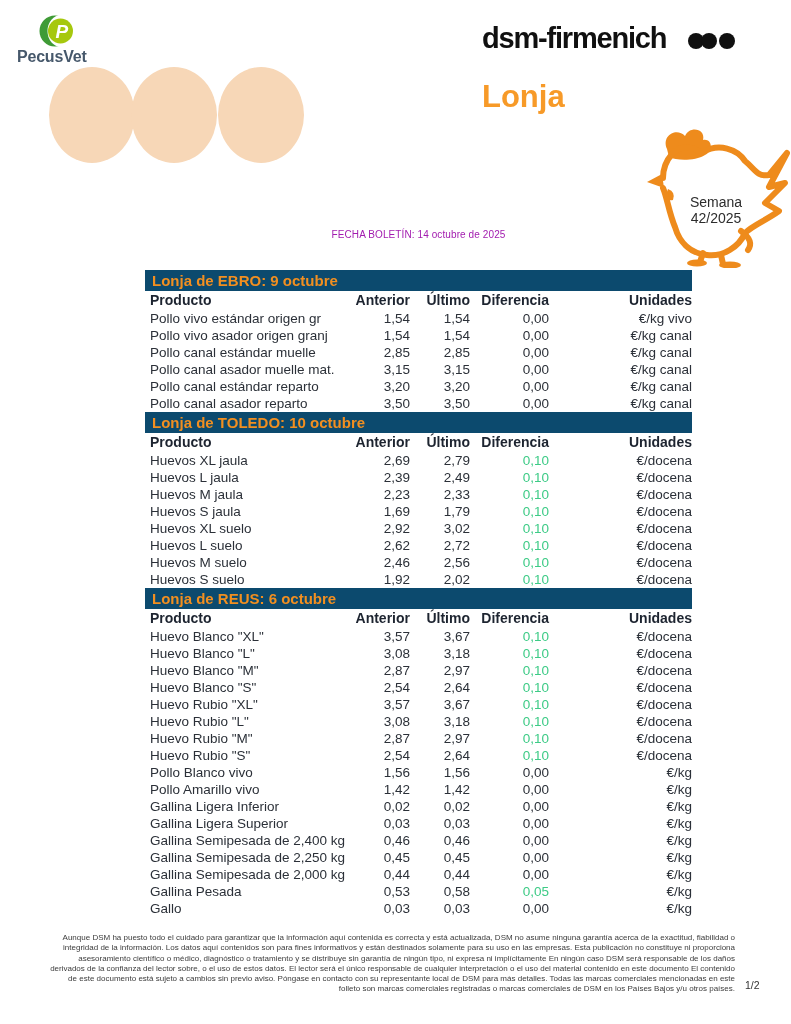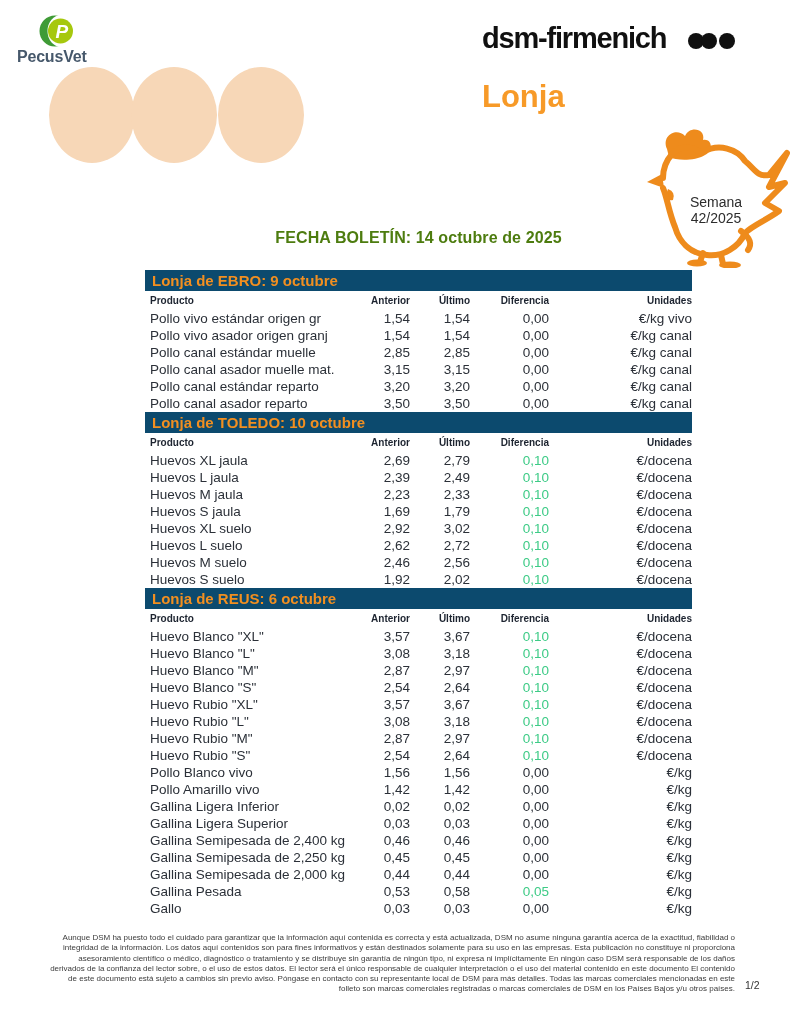--- a/index.html
+++ b/index.html
@@ -13,31 +13,31 @@
   .pecusvet-name{position:absolute;left:0;top:36px;font-size:16px;font-weight:bold;color:#46586B;letter-spacing:-0.2px;}
   .peach-circles{position:absolute;left:48px;top:67px;}
   .dsm-logo{position:absolute;left:482px;top:22px;display:flex;align-items:center;gap:22px;}
   .dsm-name{font-size:29px;font-weight:800;color:#101010;letter-spacing:-1.2px;}
   .dsm-dots{margin-top:4px;}
   .lonja-title{position:absolute;left:482px;top:74px;font-size:31px;font-weight:bold;color:#F79A28;line-height:45px;}
   .chicken{position:absolute;left:645px;top:125px;}
   .semana-badge{position:absolute;left:666px;top:194px;width:100px;text-align:center;
     font-size:14px;color:#2d2d2d;line-height:16px;font-weight:500;}
   .fecha{position:absolute;left:145px;top:229px;width:547px;text-align:center;
-    font-size:16px;font-weight:bold;color:#4d7c0f;letter-spacing:0.1px;}
+    font-size:10px;font-weight:normal;color:#a21caf;letter-spacing:0.1px;}
   
   .tables{position:absolute;left:145px;top:270px;width:547px;}
   .section-bar{height:21px;background:#0c4a6e;line-height:21px;padding-left:7px;
     font-size:15px;font-weight:bold;color:#F28F20;}
   table{width:547px;border-collapse:collapse;table-layout:fixed;}
   col.c-prod{width:160px;} col.c-ant{width:105px;} col.c-ult{width:60px;}
   col.c-dif{width:79px;} col.c-uni{width:143px;}
   th,td{padding:0;height:17px;line-height:17px;font-size:13.5px;color:#2B3038;
     white-space:nowrap;overflow:visible;}
-  th{height:19px;line-height:19px;font-size:10px;font-weight:bold;color:#1D2430;margin-left:24px;}
+  th{height:19px;line-height:19px;font-size:14px;font-weight:bold;color:#1D2430;margin-left:24px;}
   .prod{text-align:left;padding-left:5px;}
   .num{text-align:right;}
   .unit{text-align:right;padding-left:61px;}
   td.green{color:#3DCB86;}
   
   .footer{position:absolute;left:47px;top:933px;width:688px;font-size:8px;
     line-height:10.3px;color:#3B3B3B;text-align:right;}
   .page-num{position:absolute;left:745px;top:979px;font-size:10.5px;color:#333333;}
 </style>
 </head>

